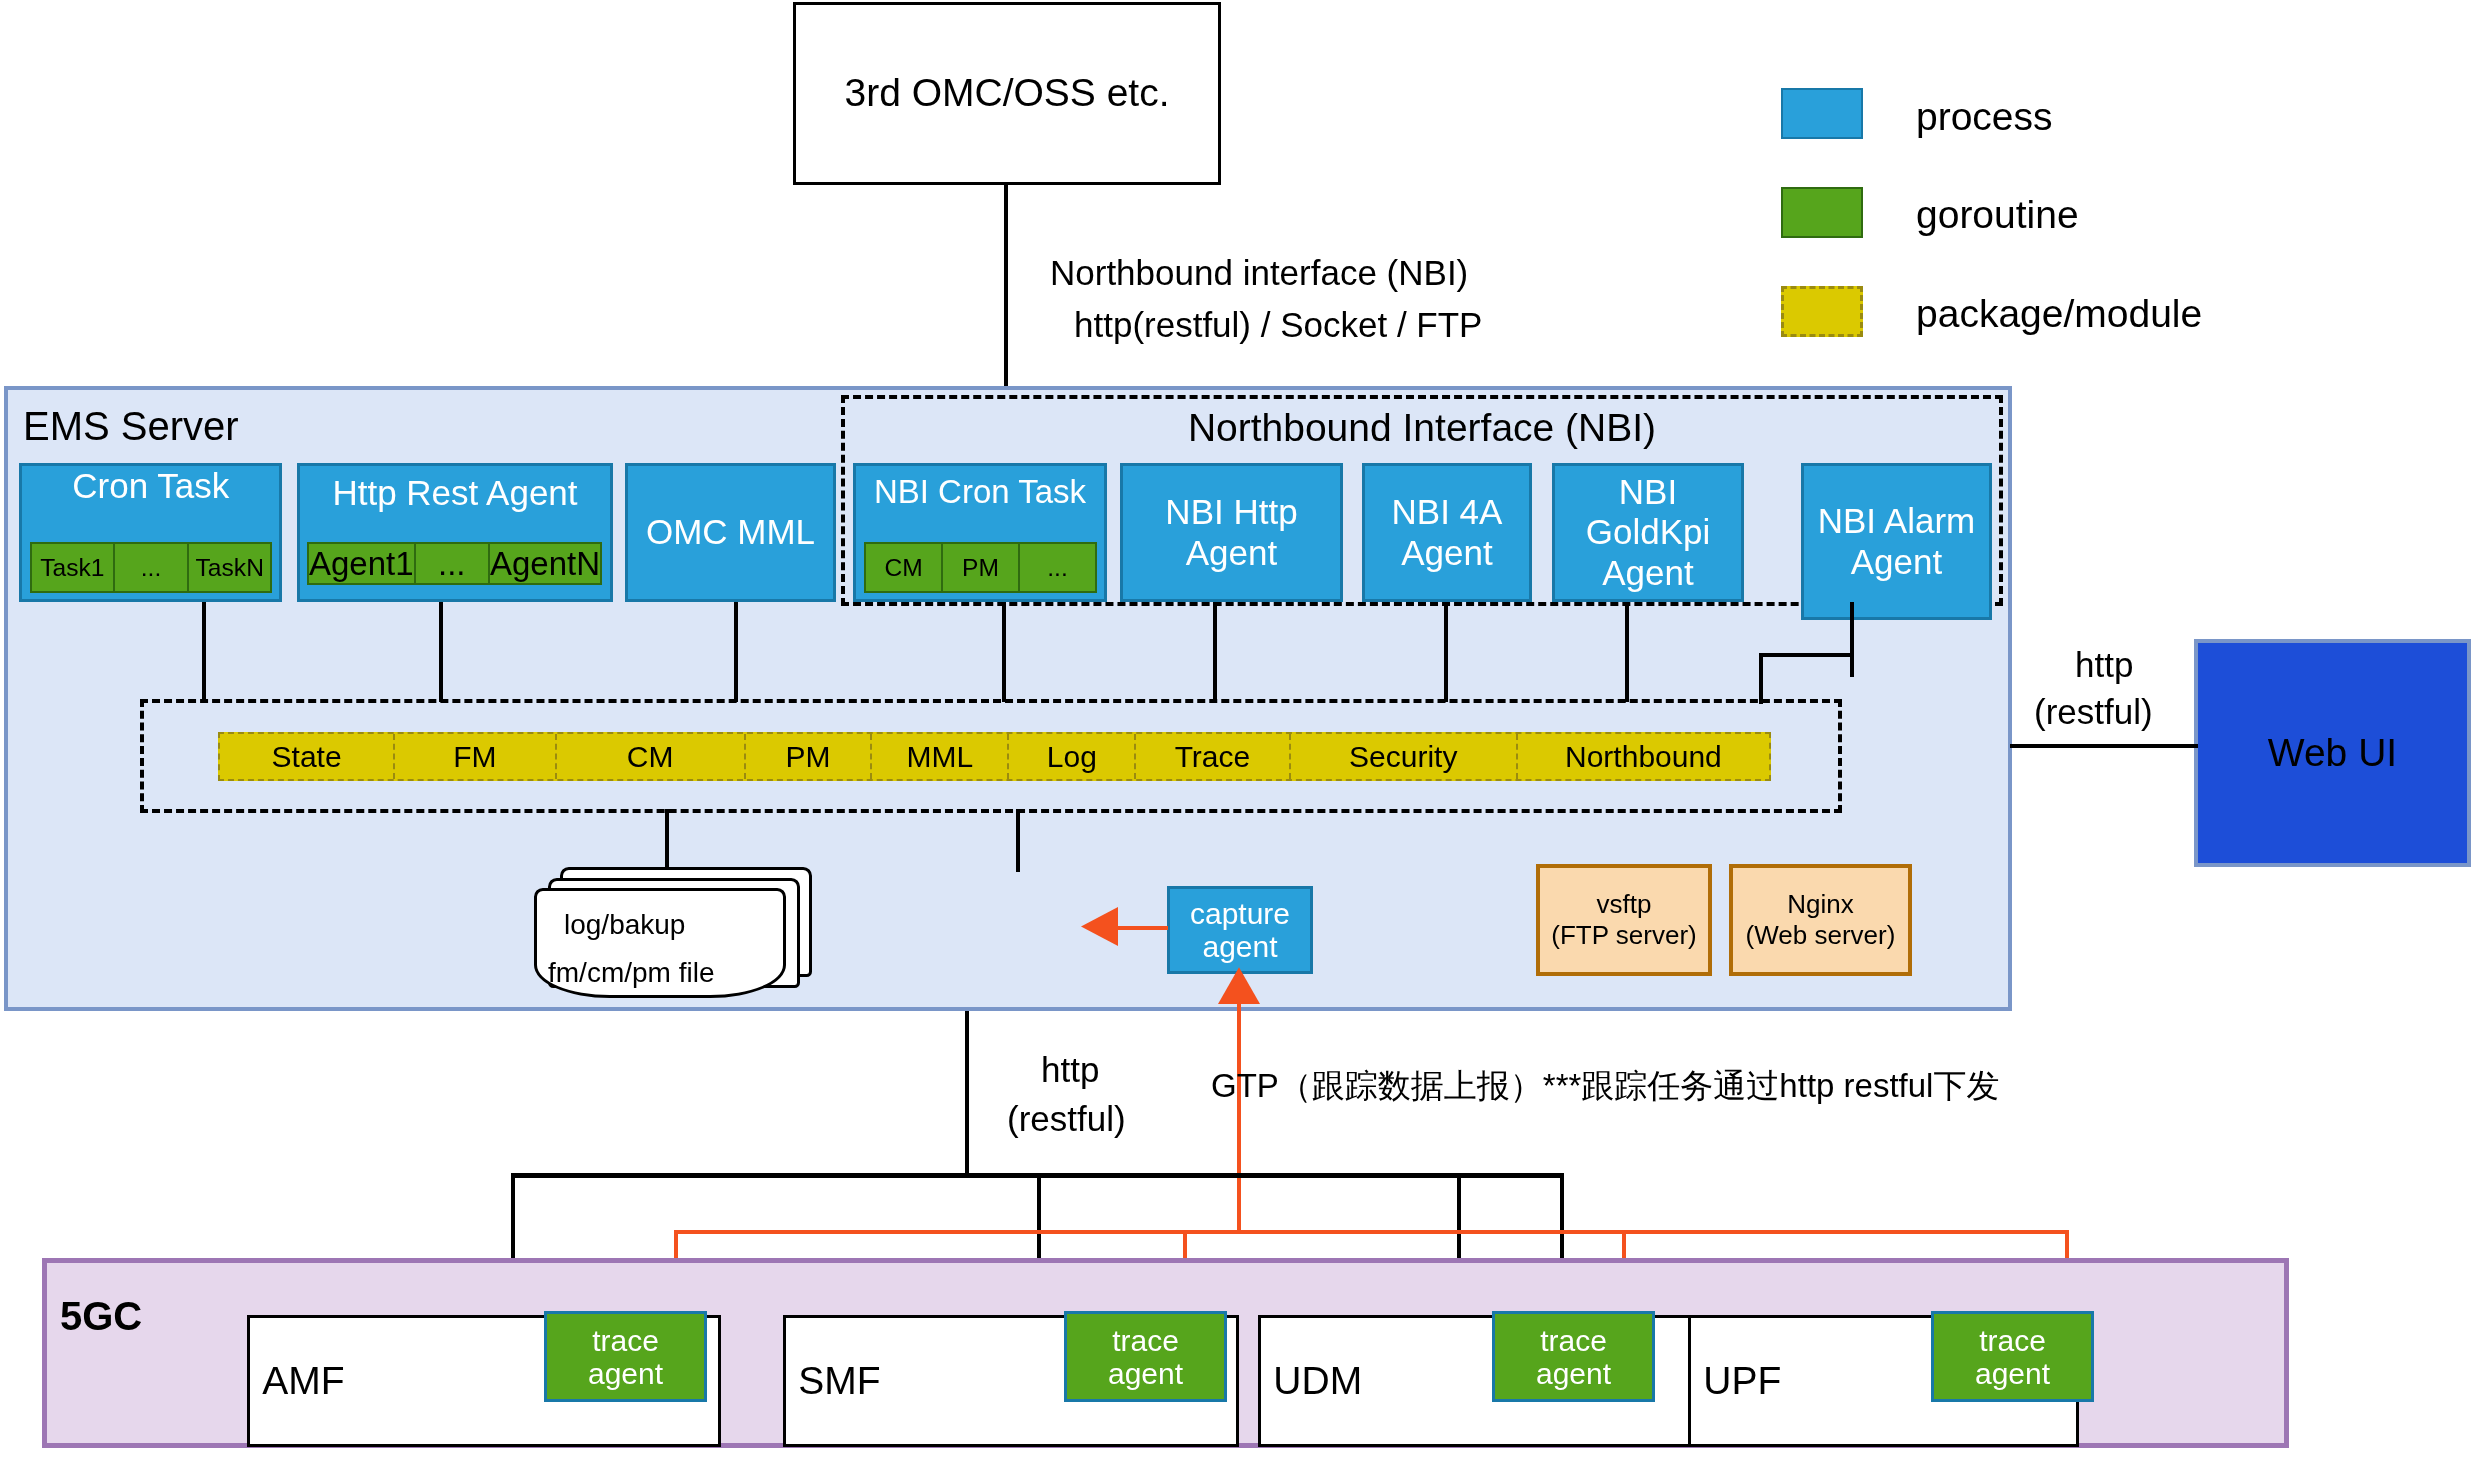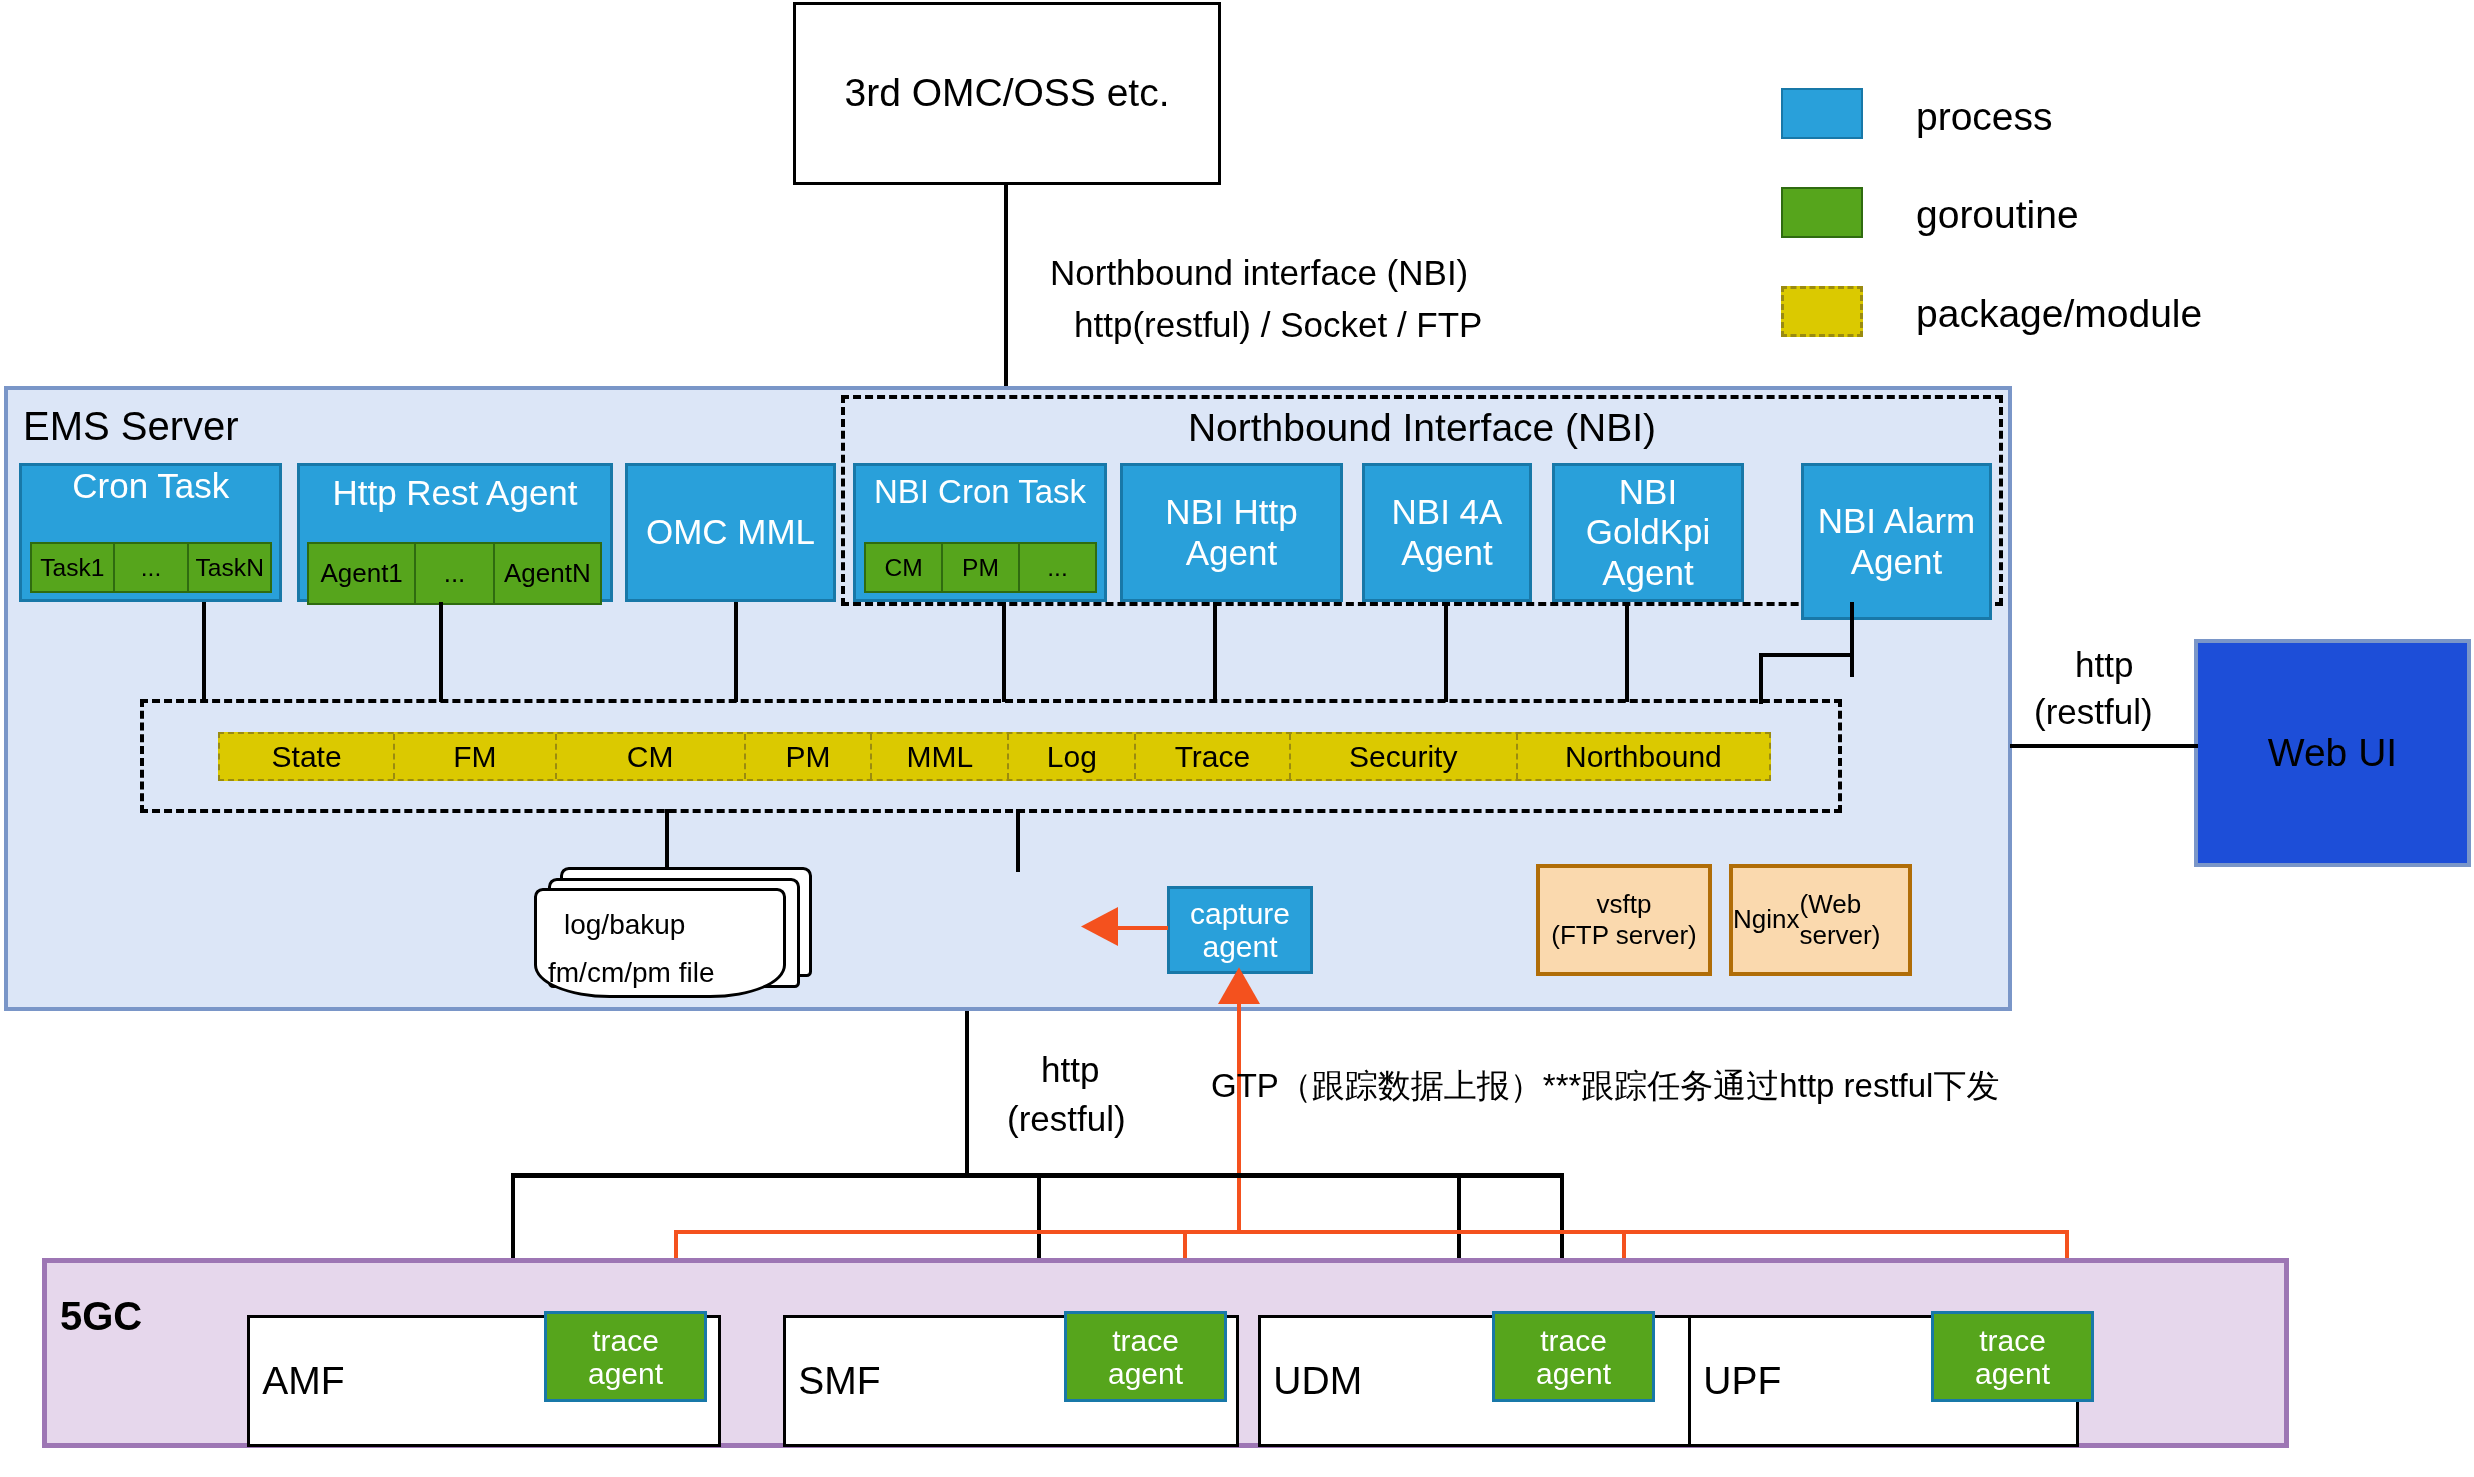--- a/index.html
+++ b/index.html
@@ -212,21 +212,21 @@
   </div>
   <div class="abs goro" style="left:30px; top:542px; width:242px; height:51px; display:flex; font-size:24.6px;">
     <div class="goro-cell" style="flex:1.05;">Task1</div>
     <div class="goro-cell" style="flex:0.95;">...</div>
     <div class="goro-cell" style="flex:1.05;">TaskN</div>
   </div>
 
   <div class="abs proc" style="left:297px; top:463px; width:316px; height:139px;">
     <div class="proc-title" style="font-size:35px; margin-top:7px;">Http Rest Agent</div>
   </div>
-  <div class="abs goro" style="left:307px; top:542px; width:295px; height:63px; display:flex; font-size:26px;">
+  <div class="abs goro" style="left:307px; top:542px; width:295px; height:43px; display:flex; font-size:33px;">
     <div class="goro-cell" style="flex:1.1;">Agent1</div>
     <div class="goro-cell" style="flex:0.8;">...</div>
     <div class="goro-cell" style="flex:1.1;">AgentN</div>
   </div>
 
   <div class="abs proc ctr" style="left:625px; top:463px; width:211px; height:139px; font-size:35px;">
     <span>OMC MML</span>
   </div>
 
   <div class="abs proc" style="left:853px; top:463px; width:254px; height:139px;">
@@ -299,21 +299,21 @@
 
   <div class="abs or-h" style="left:1107px; top:926px; width:61px;"></div>
   <svg class="abs" style="left:1081px; top:907px; width:37px; height:39px;" viewBox="0 0 42 44">
     <polygon points="0,22 42,0 42,44" fill="#f4511e"></polygon>
   </svg>
 
   <div class="abs svcbox" style="left:1536px; top:864px; width:176px; height:112px; display:flex; flex-direction:column; align-items:center; justify-content:center; font-size:26px; line-height:1.2;">
     <span>vsftp</span>
     <span>(FTP server)</span>
   </div>
-  <div class="abs svcbox" style="left:1729px; top:864px; width:183px; height:112px; display:flex; align-items:center; justify-content:center; font-size:26px; line-height:1.2;">
+  <div class="abs svcbox" style="left:1729px; top:864px; width:183px; height:112px; display:flex; flex-direction:column; align-items:center; justify-content:center; font-size:26px; line-height:1.2;">
     <span>Nginx</span>
     <span>(Web server)</span>
   </div>
 
   <div class="abs webui-box ctr" style="left:2194px; top:639px; width:277px; height:228px; font-size:39px;">
     <span>Web UI</span>
   </div>
   <div class="abs ln-h" style="left:2010px; top:744px; width:188px;"></div>
   <div class="abs label-txt" style="left:2075px; top:645px; font-size:35px;">http</div>
   <div class="abs label-txt" style="left:2034px; top:692px; font-size:35px;">(restful)</div>

